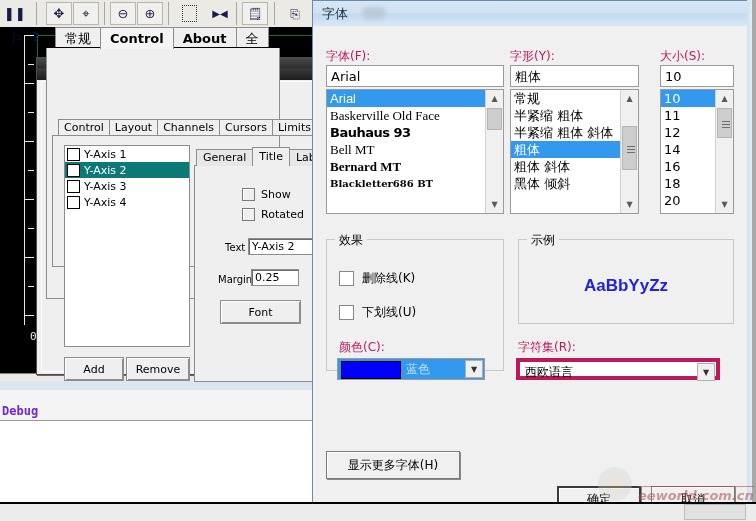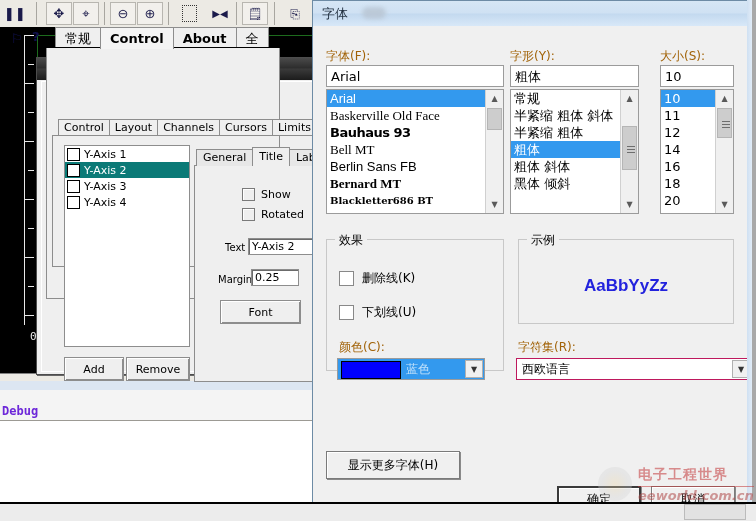--- a/index.html
+++ b/index.html
@@ -103,21 +103,21 @@
     background:#b9c6d4;filter:blur(2px);opacity:.85;}
   #fd-close{position:absolute;right:7px;top:2px;width:44px;height:19px;border-radius:3px;
     background:linear-gradient(to bottom,#e07a72 0%,#c9453c 45%,#b62e26 50%,#d0564c 100%);
     border:1px solid #8e2b24;display:flex;align-items:center;justify-content:center;
     color:#fff;font-size:12px;font-weight:bold;}
   #fd-surface{position:absolute;left:1px;top:26px;width:441px;height:494px;background:#f0f0f0;}
   #fd-edge-r{position:absolute;right:0;top:0;width:9px;height:521px;
     background:linear-gradient(to right,#cfe0f2,#f1f6fc);}
   #fd-edge-r2{position:absolute;right:0;top:0;width:4px;height:521px;background:#a9a9a9;}
 
-  .fd-lbl{position:absolute;font-size:12px;color:#a16207;}
+  .fd-lbl{position:absolute;font-size:12px;color:#be185d;}
   .fd-edit{position:absolute;height:22px;background:#fff;border:1px solid #9b9b9b;
     box-sizing:border-box;font-size:13px;padding:2px 4px;line-height:17px;}
   .fd-list{position:absolute;background:#fff;border:1px solid #9b9b9b;box-sizing:border-box;overflow:hidden;}
   .fd-list-inner{position:absolute;left:0;top:0;right:17px;bottom:0;overflow:hidden;}
   .fd-item{height:17px;line-height:17px;padding-left:3px;font-size:13px;white-space:nowrap;overflow:hidden;}
   .fd-item.sel{background:#3399ee;color:#fff;}
   .sb{position:absolute;right:0;top:0;width:17px;bottom:0;background:#f0f0f0;border-left:1px solid #d0d0d0;}
   .sb-arrow{position:absolute;left:0;width:17px;height:17px;display:flex;align-items:center;justify-content:center;
     font-size:8px;color:#5a5a5a;background:#f0f0f0;}
   .sb-up{top:0;}
@@ -131,22 +131,22 @@
   .fd-chk-row{position:absolute;display:flex;align-items:center;font-size:12px;}
   .fd-chkbox{width:13px;height:13px;border:1px solid #888;background:#fff;margin-right:8px;}
 
   #color-combo{position:absolute;left:337px;top:358px;width:148px;height:22px;background:#3399ee;
     border:1px solid #9b9b9b;box-sizing:border-box;}
   #color-swatch{position:absolute;left:3px;top:2px;width:58px;height:16px;background:#0000ff;border:1px solid #000;}
   #color-name{position:absolute;left:68px;top:2px;font-size:12px;color:#bfe0fa;line-height:16px;}
   .combo-arrow{position:absolute;right:1px;top:1px;width:18px;height:18px;background:#f0f0f0;
     border:1px solid #b0b0b0;box-sizing:border-box;display:flex;align-items:center;justify-content:center;font-size:8px;color:#333;}
 
-  #charset-combo{position:absolute;left:516px;top:358px;width:236px;height:22px;background:#fff;
-    border:1px solid #be185d;box-sizing:border-box;}
+  #charset-combo{position:absolute;left:516px;top:358px;width:204px;height:22px;background:#fff;
+    border:4px solid #be185d;box-sizing:border-box;}
   #charset-val{position:absolute;left:5px;top:2px;font-size:12px;line-height:16px;}
 
   #sample-text{position:absolute;left:0;top:0;width:100%;text-align:center;color:#2222dd;
     font-size:17px;font-weight:bold;font-family:"Liberation Sans",sans-serif;}
 
   .fd-btn{position:absolute;background:#f0f0f0;border:1px solid #7a7a7a;box-sizing:border-box;
     font-size:12px;display:flex;align-items:center;justify-content:center;
     box-shadow:inset 1px 1px 0 #fff, 1px 1px 0 #8a8a8a;}
 
   
@@ -306,38 +306,37 @@
   <div id="fd-surface">
 
     <div class="fd-lbl cn" style="left:12px;top:21px;">字体(F):</div>
     <div class="fd-edit" style="left:12px;top:38px;width:178px;">Arial</div>
     <div class="fd-list" style="left:12px;top:62px;width:178px;height:125px;">
       <div class="fd-list-inner">
         <div class="fd-item sel" style="font-family:'Liberation Sans',sans-serif;">Arial</div>
         <div class="fd-item" style="font-family:'Liberation Serif',serif;">Baskerville Old Face</div>
         <div class="fd-item" style="font-family:'DejaVu Sans',sans-serif;font-weight:bold;letter-spacing:-.5px;">Bauhaus 93</div>
         <div class="fd-item" style="font-family:'Liberation Serif',serif;">Bell MT</div>
-        <div class="fd-item" style="font-family:'Liberation Sans',sans-serif;">Berlin Sans FB</div>
         <div class="fd-item" style="font-family:'Liberation Serif',serif;font-weight:bold;">Bernard MT</div>
         <div class="fd-item" style="font-family:'DejaVu Serif',serif;font-size:10px;font-weight:bold;">Blackletter686 BT</div>
       </div>
       <div class="sb">
         <div class="sb-arrow sb-up">▲</div>
         <div class="sb-thumb" style="top:18px;height:22px;"></div>
         <div class="sb-arrow sb-dn">▼</div>
       </div>
     </div>
 
     <div class="fd-lbl cn" style="left:196px;top:21px;">字形(Y):</div>
     <div class="fd-edit cn" style="left:196px;top:38px;width:129px;">粗体</div>
     <div class="fd-list" style="left:196px;top:62px;width:129px;height:125px;">
       <div class="fd-list-inner">
         <div class="fd-item cn">常规</div>
+        <div class="fd-item cn">半紧缩 粗体</div>
         <div class="fd-item cn">半紧缩 粗体 斜体</div>
-        <div class="fd-item cn">半紧缩 粗体</div>
         <div class="fd-item cn sel">粗体</div>
         <div class="fd-item cn">粗体 斜体</div>
         <div class="fd-item cn">黑体 倾斜</div>
       </div>
       <div class="sb">
         <div class="sb-arrow sb-up">▲</div>
         <div class="sb-thumb" style="top:36px;height:44px;">
           <div class="sb-grip" style="top:19px;"></div>
           <div class="sb-grip" style="top:22px;"></div>
           <div class="sb-grip" style="top:25px;"></div>
@@ -402,19 +401,18 @@
 <div id="charset-combo">
   <div id="charset-val" class="cn">西欧语言</div>
   <div class="combo-arrow">▼</div>
 </div>
 
 <div id="fd-edge-r"></div>
 <div id="fd-edge-r2"></div>
 
 <div id="wm">
   <div id="wm-circle"></div>
-  <div id="wm-cn" class="cn">电子工程世界</div>
   <div id="wm-line"></div>
   <div id="wm-en">eeworld.com.cn</div>
 </div>
 
 <div id="taskbar"></div>
 <div id="tb-right"></div>
 
 </body></html>

